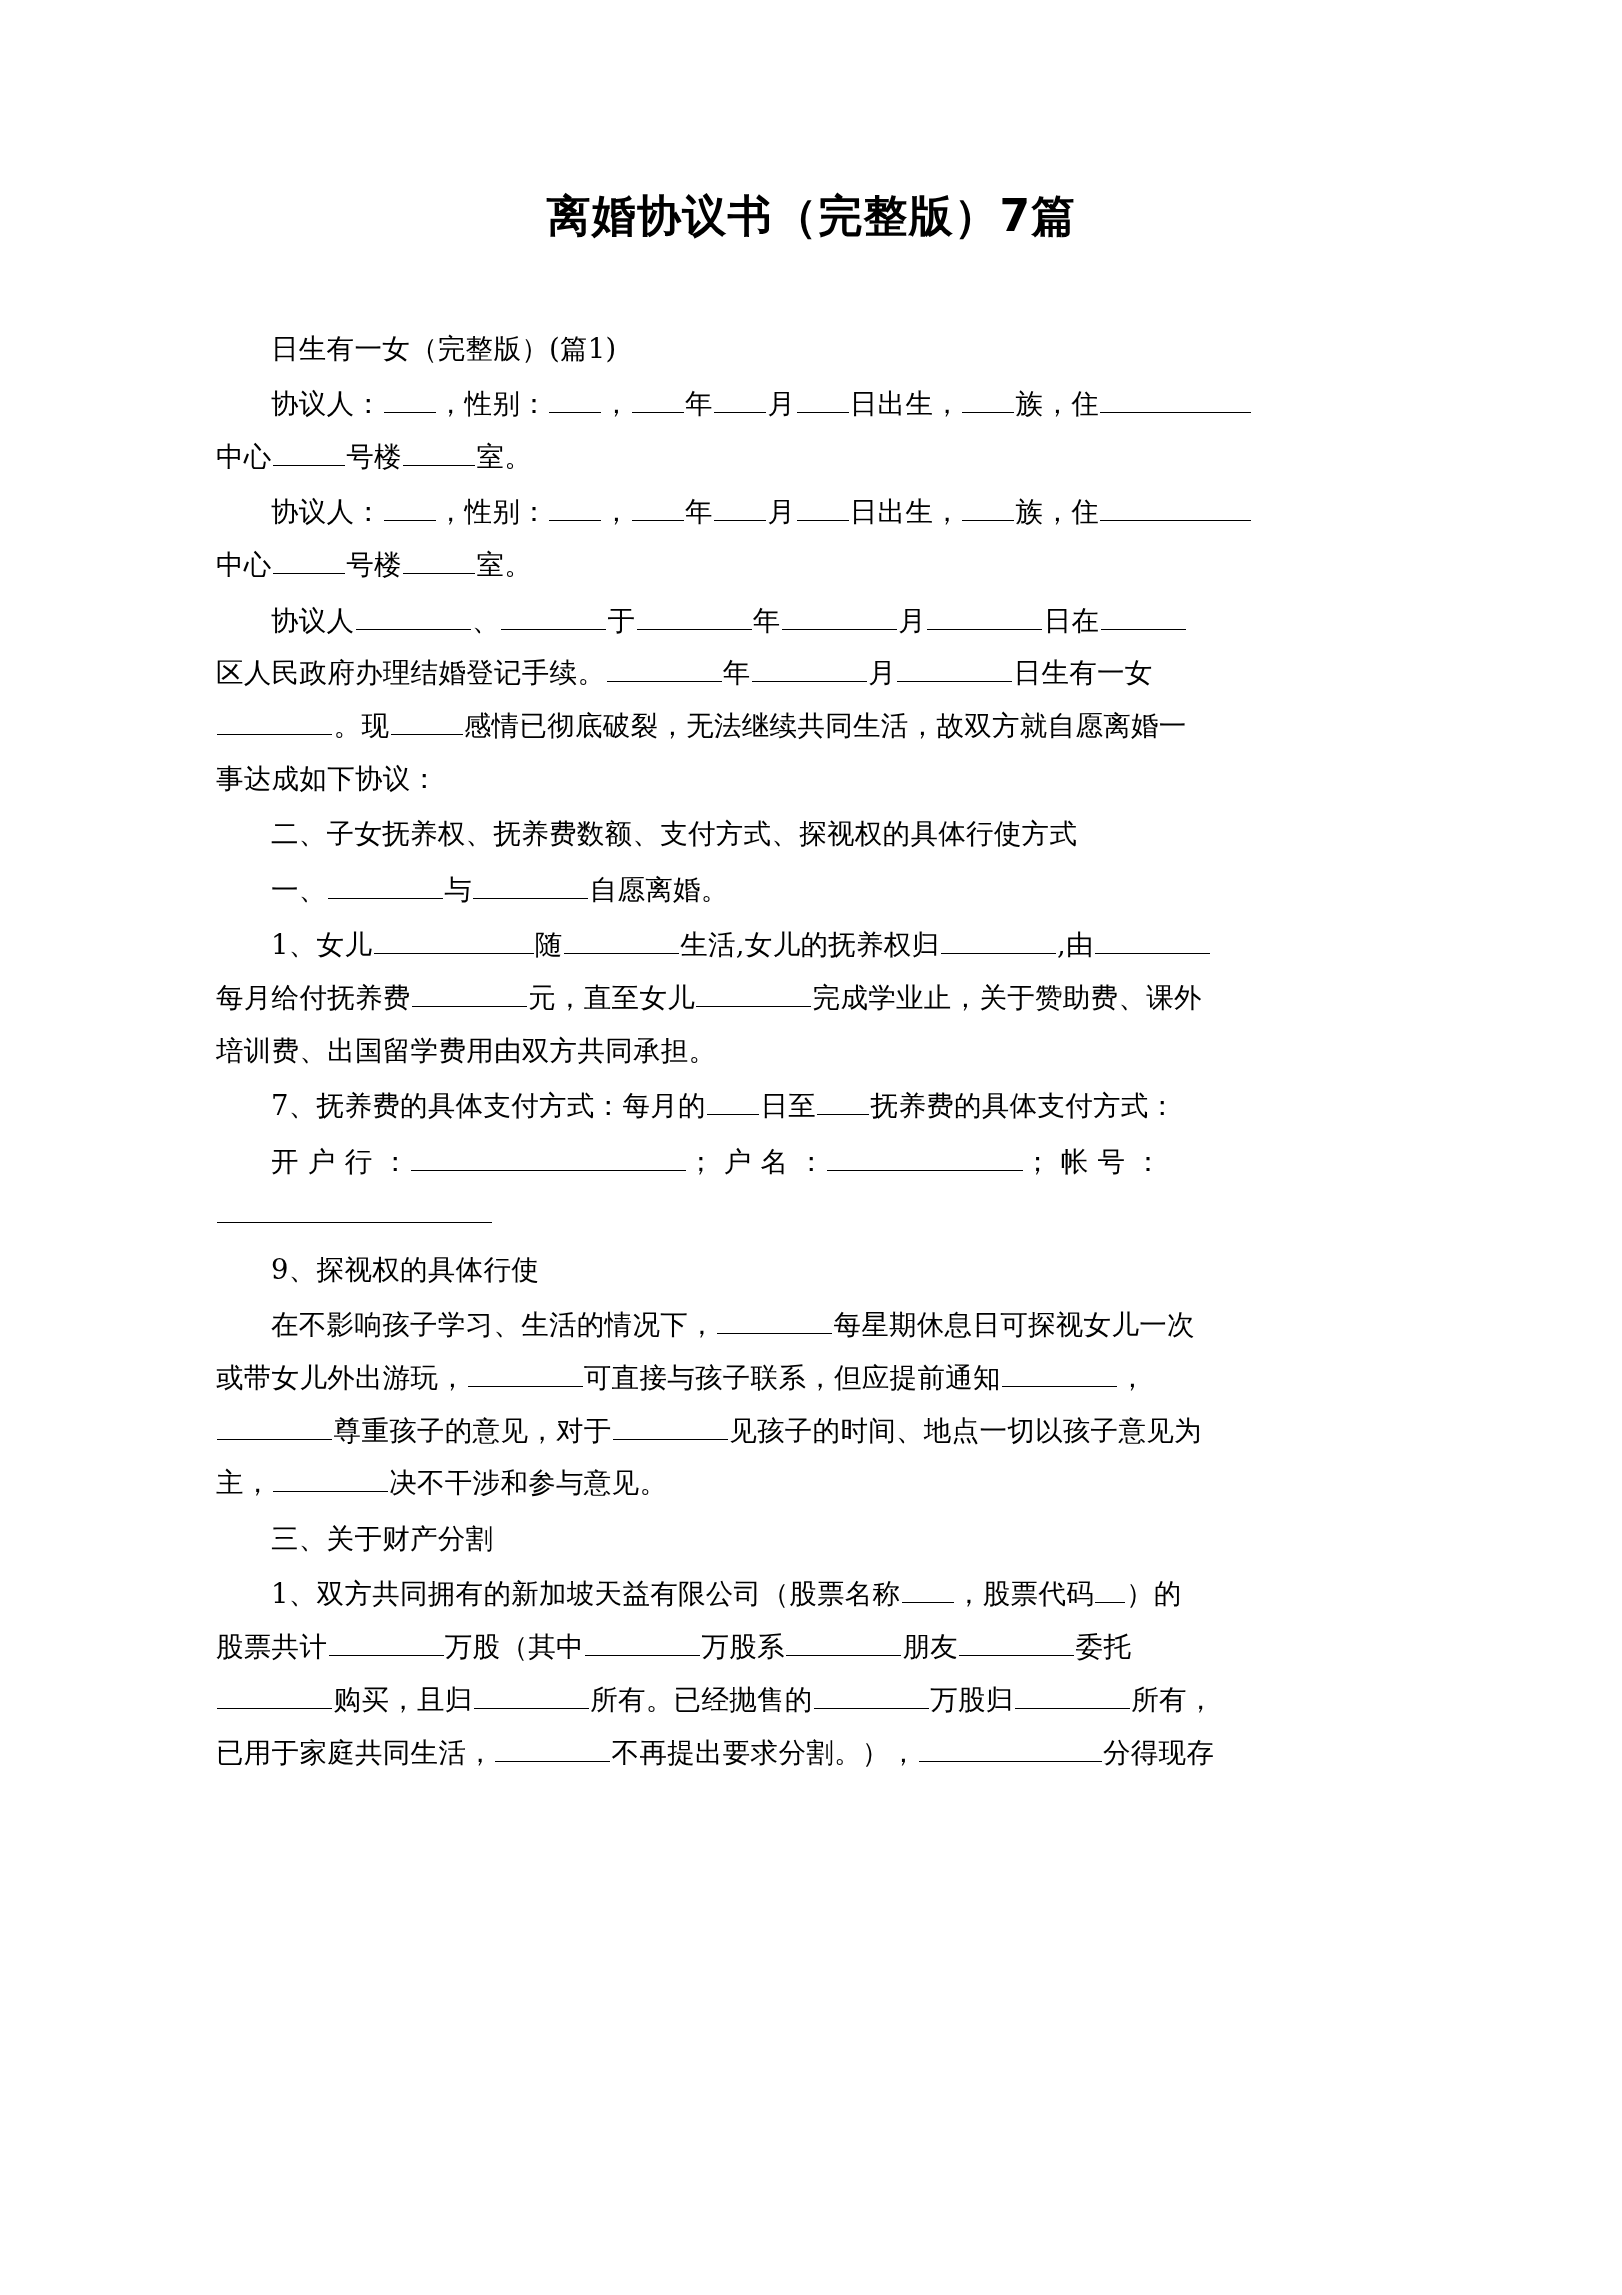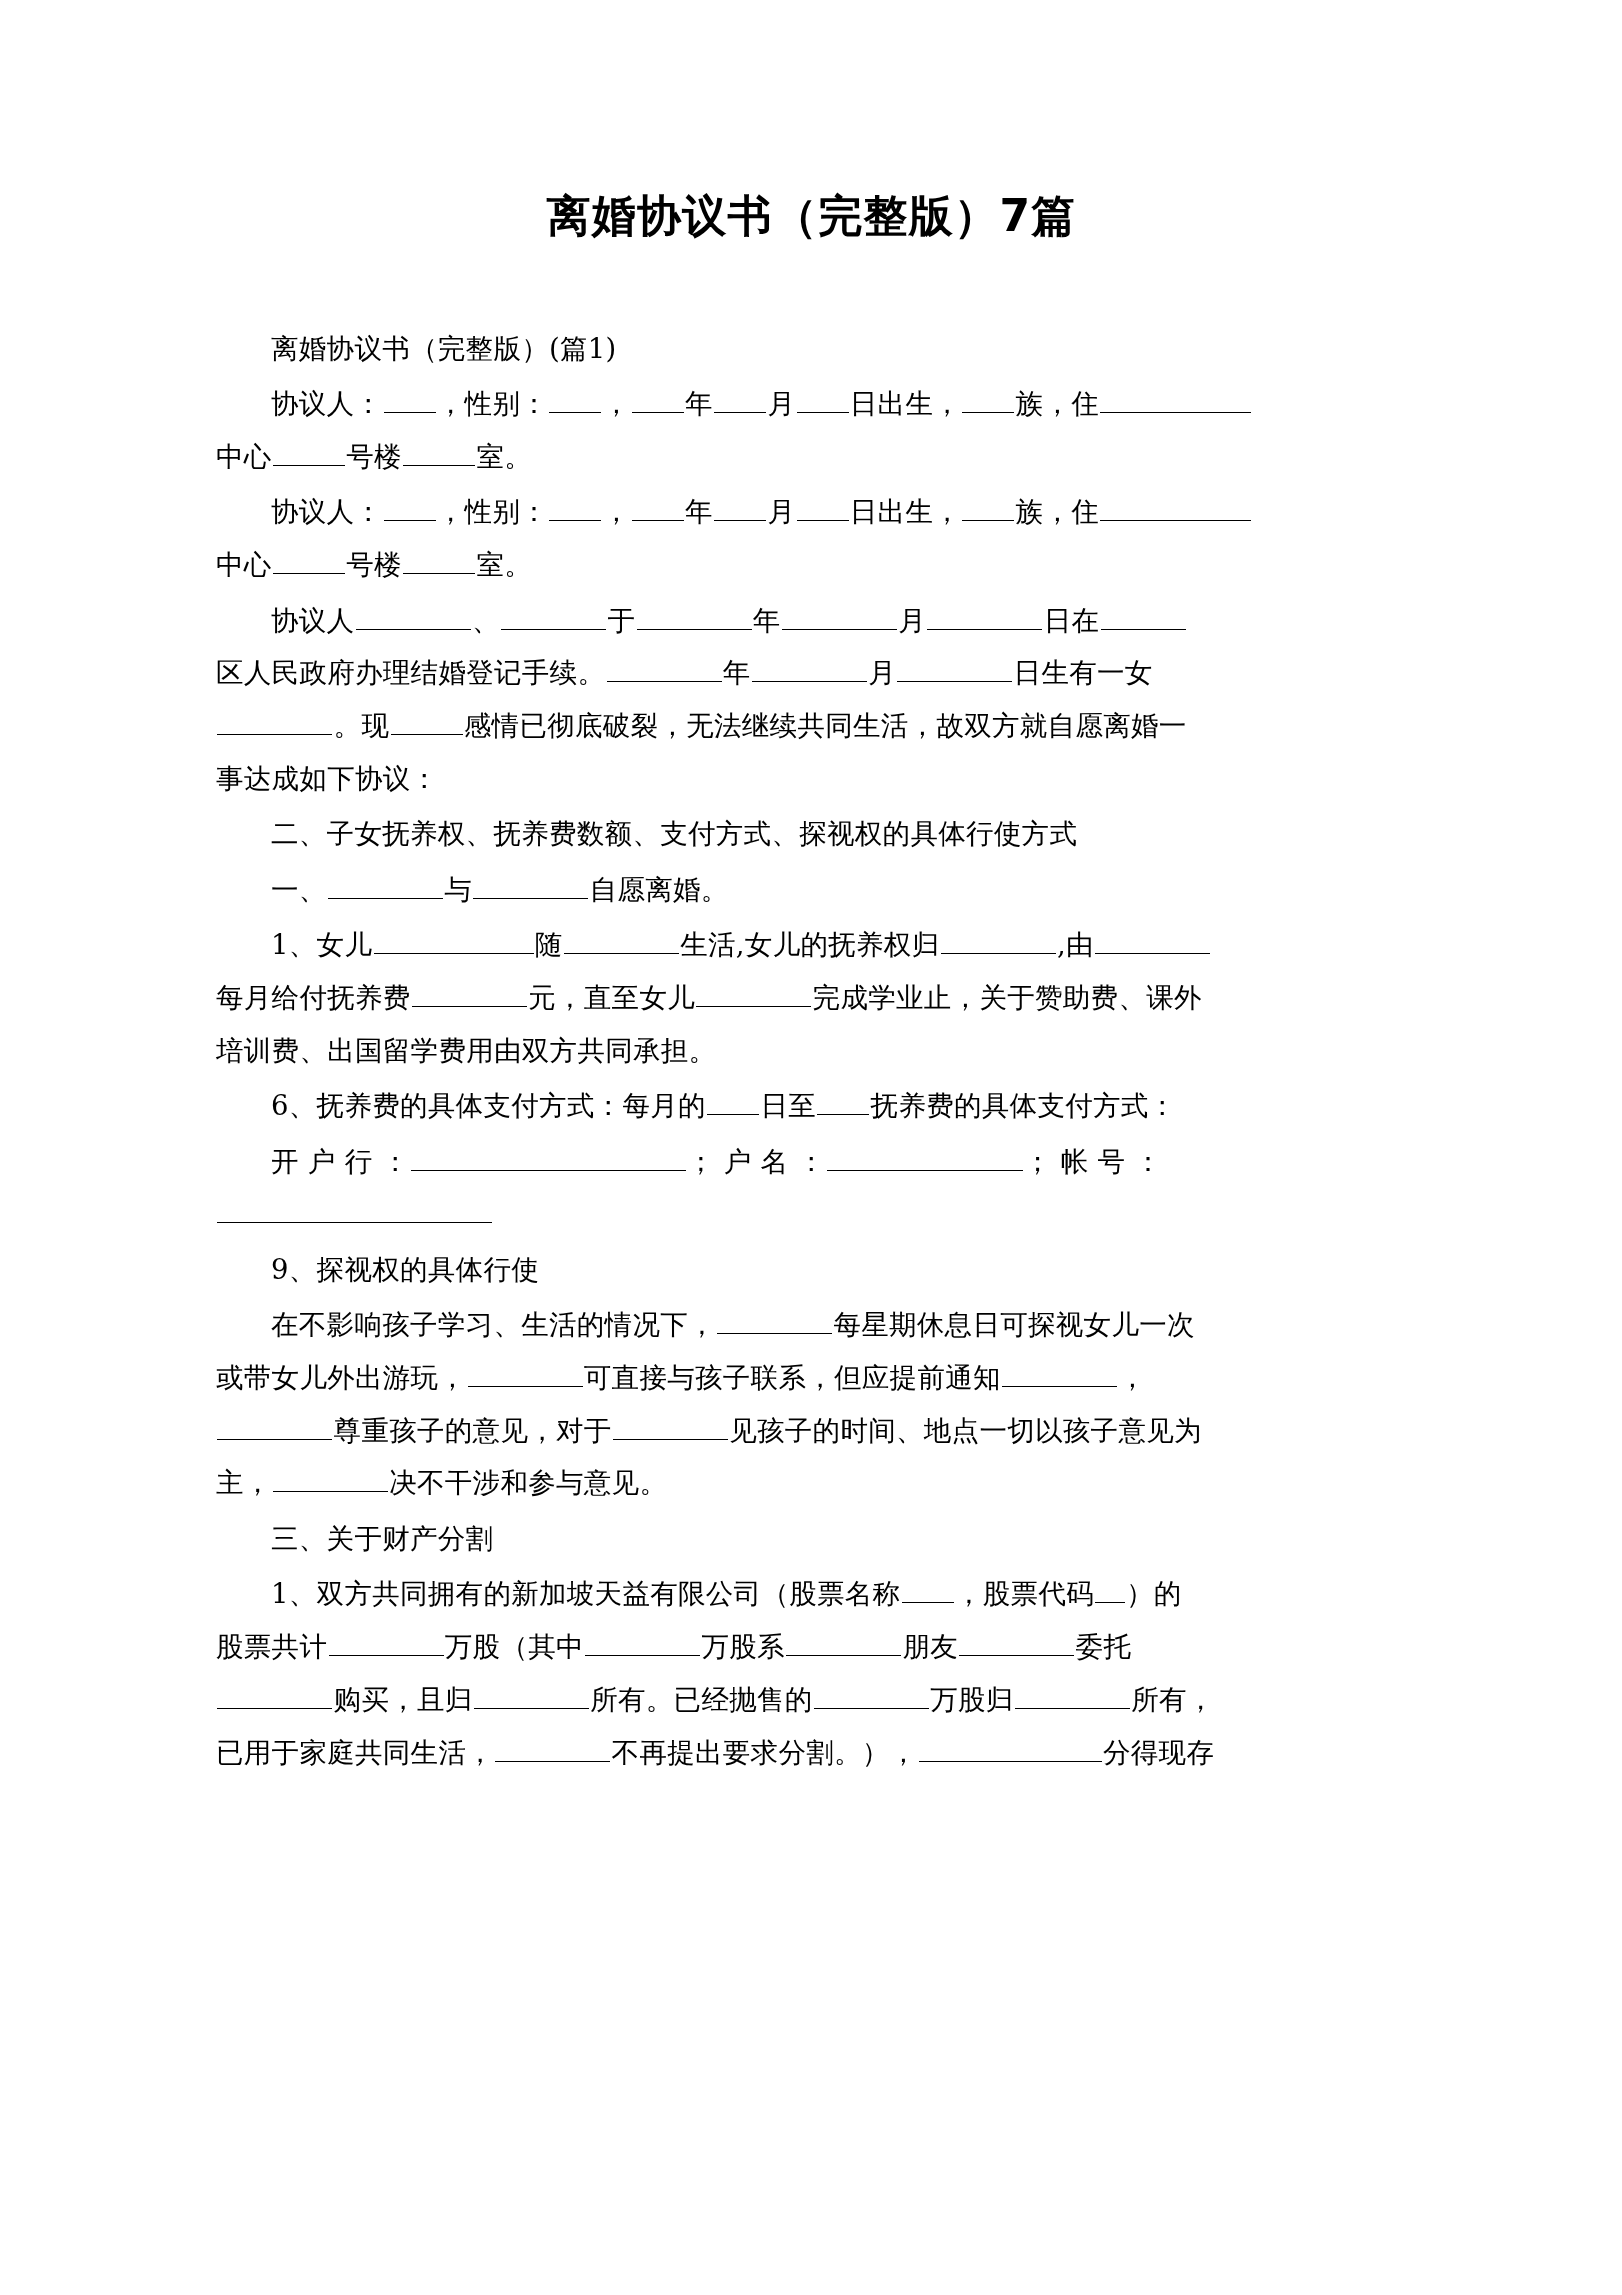--- a/index.html
+++ b/index.html
@@ -53,29 +53,29 @@
   }
 </style>
 </head>
 <body>
 
 <div class="page">
 
   <h1 class="doc-title">离婚协议书（完整版）7篇</h1>
 
   <div class="body-block">
-    <p class="para indent">离婚协议书（完整版）(篇1)</p>
+    <p class="para indent">日生有一女（完整版）(篇1)</p>
     <div id="paras">
         <p class="para indent"><span>协议人：</span><span class="u" style="width: 52px;"></span><span>，性别：</span><span class="u" style="width: 52px;"></span><span>，</span><span class="u" style="width: 52px;"></span><span>年</span><span class="u" style="width: 52px;"></span><span>月</span><span class="u" style="width: 52px;"></span><span>日出生，</span><span class="u" style="width: 52px;"></span><span>族，住</span><span class="u" style="width: 151px;"></span><br><span>中心</span><span class="u" style="width: 72px;"></span><span>号楼</span><span class="u" style="width: 72px;"></span><span>室。</span></p>
         <p class="para indent"><span>协议人：</span><span class="u" style="width: 52px;"></span><span>，性别：</span><span class="u" style="width: 52px;"></span><span>，</span><span class="u" style="width: 52px;"></span><span>年</span><span class="u" style="width: 52px;"></span><span>月</span><span class="u" style="width: 52px;"></span><span>日出生，</span><span class="u" style="width: 52px;"></span><span>族，住</span><span class="u" style="width: 151px;"></span><br><span>中心</span><span class="u" style="width: 72px;"></span><span>号楼</span><span class="u" style="width: 72px;"></span><span>室。</span></p>
         <p class="para indent"><span>协议人</span><span class="u" style="width: 115px;"></span><span>、</span><span class="u" style="width: 105px;"></span><span>于</span><span class="u" style="width: 115px;"></span><span>年</span><span class="u" style="width: 115px;"></span><span>月</span><span class="u" style="width: 115px;"></span><span>日在</span><span class="u" style="width: 85px;"></span><br><span>区人民政府办理结婚登记手续。</span><span class="u" style="width: 115px;"></span><span>年</span><span class="u" style="width: 115px;"></span><span>月</span><span class="u" style="width: 115px;"></span><span>日生有一女</span><br><span class="u" style="width: 115px;"></span><span>。现</span><span class="u" style="width: 72px;"></span><span>感情已彻底破裂，无法继续共同生活，故双方就自愿离婚一</span><br><span>事达成如下协议：</span></p>
         <p class="para indent"><span>二、子女抚养权、抚养费数额、支付方式、探视权的具体行使方式</span></p>
         <p class="para indent"><span>一、</span><span class="u" style="width: 115px;"></span><span>与</span><span class="u" style="width: 115px;"></span><span>自愿离婚。</span></p>
         <p class="para indent"><span>1、女儿</span><span class="u" style="width: 160px;"></span><span>随</span><span class="u" style="width: 115px;"></span><span>生活,女儿的抚养权归</span><span class="u" style="width: 115px;"></span><span>,由</span><span class="u" style="width: 115px;"></span><br><span>每月给付抚养费</span><span class="u" style="width: 115px;"></span><span>元，直至女儿</span><span class="u" style="width: 115px;"></span><span>完成学业止，关于赞助费、课外</span><br><span>培训费、出国留学费用由双方共同承担。</span></p>
-        <p class="para indent"><span>6、抚养费的具体支付方式：每月的</span><span class="u" style="width: 52px;"></span><span>日至</span><span class="u" style="width: 52px;"></span><span>抚养费的具体支付方式：</span></p>
+        <p class="para indent"><span>7、抚养费的具体支付方式：每月的</span><span class="u" style="width: 52px;"></span><span>日至</span><span class="u" style="width: 52px;"></span><span>抚养费的具体支付方式：</span></p>
         <p class="para indent"><span>开 户 行 ：</span><span class="u" style="width: 275px;"></span><span>； 户 名 ：</span><span class="u" style="width: 196px;"></span><span>； 帐 号 ：</span><br><span class="u" style="width: 275px;"></span></p>
         <p class="para indent"><span>9、探视权的具体行使</span></p>
         <p class="para indent"><span>在不影响孩子学习、生活的情况下，</span><span class="u" style="width: 115px;"></span><span>每星期休息日可探视女儿一次</span><br><span>或带女儿外出游玩，</span><span class="u" style="width: 115px;"></span><span>可直接与孩子联系，但应提前通知</span><span class="u" style="width: 115px;"></span><span>，</span><br><span class="u" style="width: 115px;"></span><span>尊重孩子的意见，对于</span><span class="u" style="width: 115px;"></span><span>见孩子的时间、地点一切以孩子意见为</span><br><span>主，</span><span class="u" style="width: 115px;"></span><span>决不干涉和参与意见。</span></p>
         <p class="para indent"><span>三、关于财产分割</span></p>
         <p class="para indent"><span>1、双方共同拥有的新加坡天益有限公司（股票名称</span><span class="u" style="width: 52px;"></span><span>，股票代码</span><span class="u" style="width: 29.4px;"></span><span>）的</span><br><span>股票共计</span><span class="u" style="width: 115px;"></span><span>万股（其中</span><span class="u" style="width: 115px;"></span><span>万股系</span><span class="u" style="width: 115px;"></span><span>朋友</span><span class="u" style="width: 115px;"></span><span>委托</span><br><span class="u" style="width: 115px;"></span><span>购买，且归</span><span class="u" style="width: 115px;"></span><span>所有。已经抛售的</span><span class="u" style="width: 115px;"></span><span>万股归</span><span class="u" style="width: 115px;"></span><span>所有，</span><br><span>已用于家庭共同生活，</span><span class="u" style="width: 115px;"></span><span>不再提出要求分割。），</span><span class="u" style="width: 183px;"></span><span>分得现存</span></p>
       </div>
   </div>
 
 </div>
 

